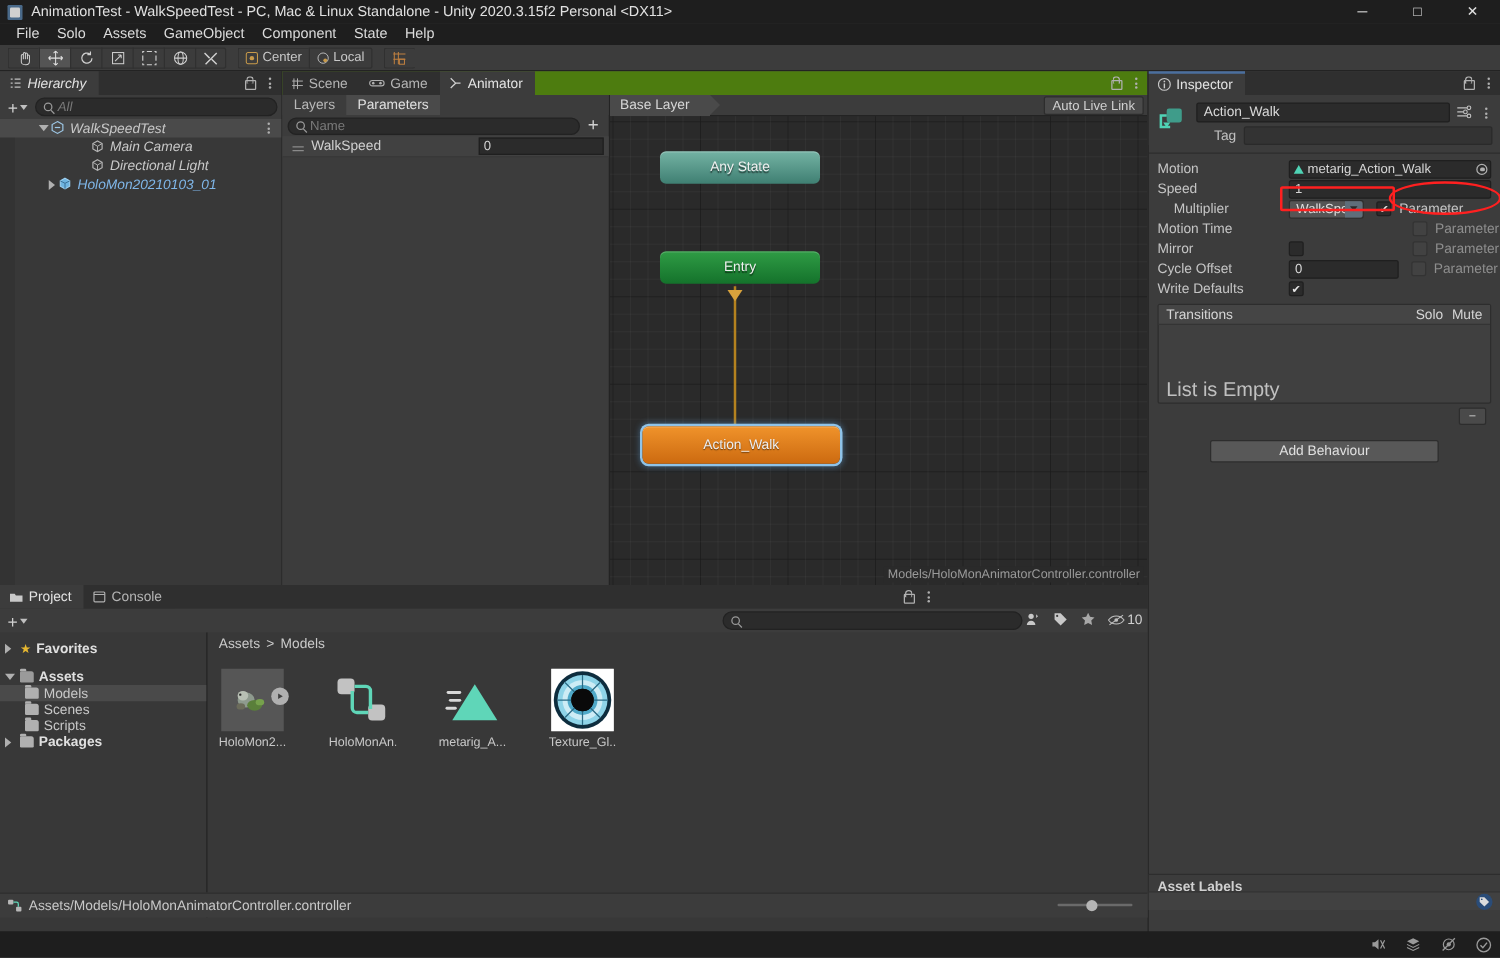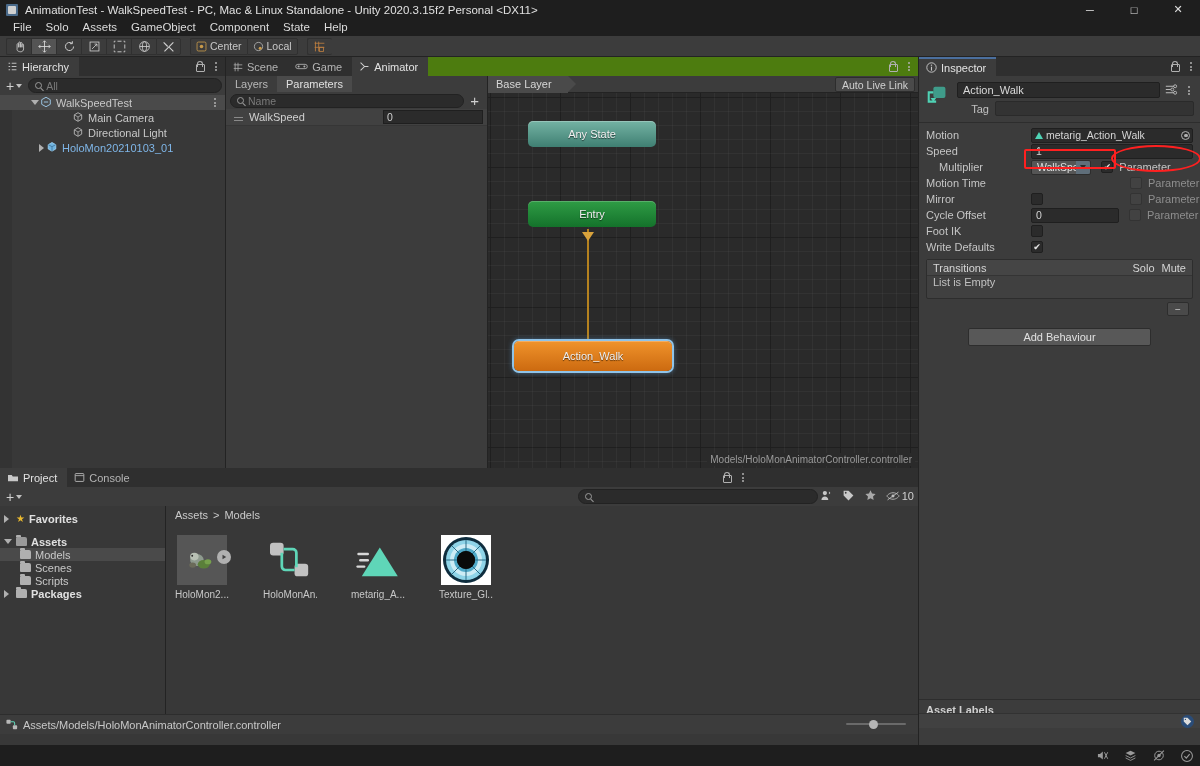--- a/index.html
+++ b/index.html
@@ -90,21 +90,21 @@
   .ico-lock::before {
     content:""; position:absolute; left:1.5px; top:4px; width:7px; height:6px;
     border:1.2px solid #b0b0b0; border-radius:1px;
   }
   .ico-lock::after {
     content:""; position:absolute; left:3px; top:0.5px; width:4px; height:5px;
     border:1.2px solid #b0b0b0; border-bottom:none; border-radius:3px 3px 0 0;
   }
 
   
-  #hierarchy { left:0; top:57px; width:226px; height:411px; background:#383838; border-right:1px solid #232323;}
+  #hierarchy { left:0; top:57px; width:226px; height:411px; background:#383838; border-right:1px solid #232323;font-style:italic;}
   .h-toolbar { height:19px; background:#3c3c3c; display:flex; align-items:center; padding:0 3px; gap:3px;}
   .plusbtn { display:flex; align-items:center; gap:2px; padding:0 3px; height:15px;}
   .plusbtn .plus { color:#d0d0d0; font-size:14px; line-height:12px; }
   .plusbtn .caret { width:0;height:0;border-left:3.5px solid transparent;border-right:3.5px solid transparent;border-top:4px solid #c0c0c0;}
   .searchfield {
     flex:1; height:15px; background:#2b2b2b; border-radius:8px; display:flex; align-items:center;
     padding:0 6px; gap:4px; color:#7a7a7a; font-size:10.5px; border:1px solid #222;
   }
   .mag { width:7px; height:7px; border:1.3px solid #9a9a9a; border-radius:50%; position:relative; flex:none;}
   .mag::after{content:"";position:absolute;right:-3px;bottom:-2px;width:4px;height:1.3px;background:#9a9a9a;transform:rotate(45deg);}
@@ -236,21 +236,21 @@
   .paramlbl { margin-left:6px; font-size:11px; color:#c5c5c5; }
   .paramlbl.dim { color:#8e8e8e; }
   .spacerow { width:99px; flex:none; }
   .checkcell { width:99px; flex:none; display:flex; align-items:center; }
 
   .transbox { margin-top:4px; border:1px solid #2d2d2d; border-radius:2px; background:#404040; }
   .transhdr { height:16px; display:flex; align-items:center; padding:0 6px; font-size:11px; color:#d5d5d5;
               background:#454545; border-bottom:1px solid #343434;}
   .transhdr .spacer{flex:1;}
   .transhdr .solo{margin-right:7px;}
-  .transbody { height:22px; display:flex; align-items:flex-start; padding:0 6px; font-size:11px; color:#c0c0c0;}
+  .transbody { height:22px; display:flex; align-items:flex-end; padding:0 6px; font-size:16px; color:#c0c0c0;margin-top:40px;}
   .minusbtn { width:22px; height:14px; background:#4a4a4a; border:1px solid #2d2d2d; border-radius:2px;
               margin:3px 4px 0 auto; display:flex; align-items:center; justify-content:center; color:#ccc; font-size:10px;}
   .minusrow { display:flex; }
   .addbeh {
     margin:12px auto 0 auto; width:183px; height:18px; background:#585858; border:1px solid #2d2d2d;
     border-radius:2px; display:flex; align-items:center; justify-content:center; font-size:11px; color:#e0e0e0;
   }
   .asset-labels {
     position:absolute; left:0; right:0; bottom:38px; height:29px; border-top:1px solid #2d2d2d; background:#3c3c3c;
   }
@@ -708,24 +708,20 @@
           <span class="paramlbl dim">Parameter</span>
         </span>
       </div>
       <div class="frow">
         <span class="flabel">Cycle Offset</span>
         <span class="numfield" style="flex:none;width:88px">0</span>
         <span class="checkcell" style="margin-left:10px">
           <span class="cbox flat"></span>
           <span class="paramlbl dim">Parameter</span>
         </span>
-      </div>
-      <div class="frow">
-        <span class="flabel">Foot IK</span>
-        <span class="cbox"></span>
       </div>
       <div class="frow">
         <span class="flabel">Write Defaults</span>
         <span class="cbox checked"></span>
       </div>
 
       <div class="transbox">
         <div class="transhdr">
           <span>Transitions</span>
           <span class="spacer"></span>

